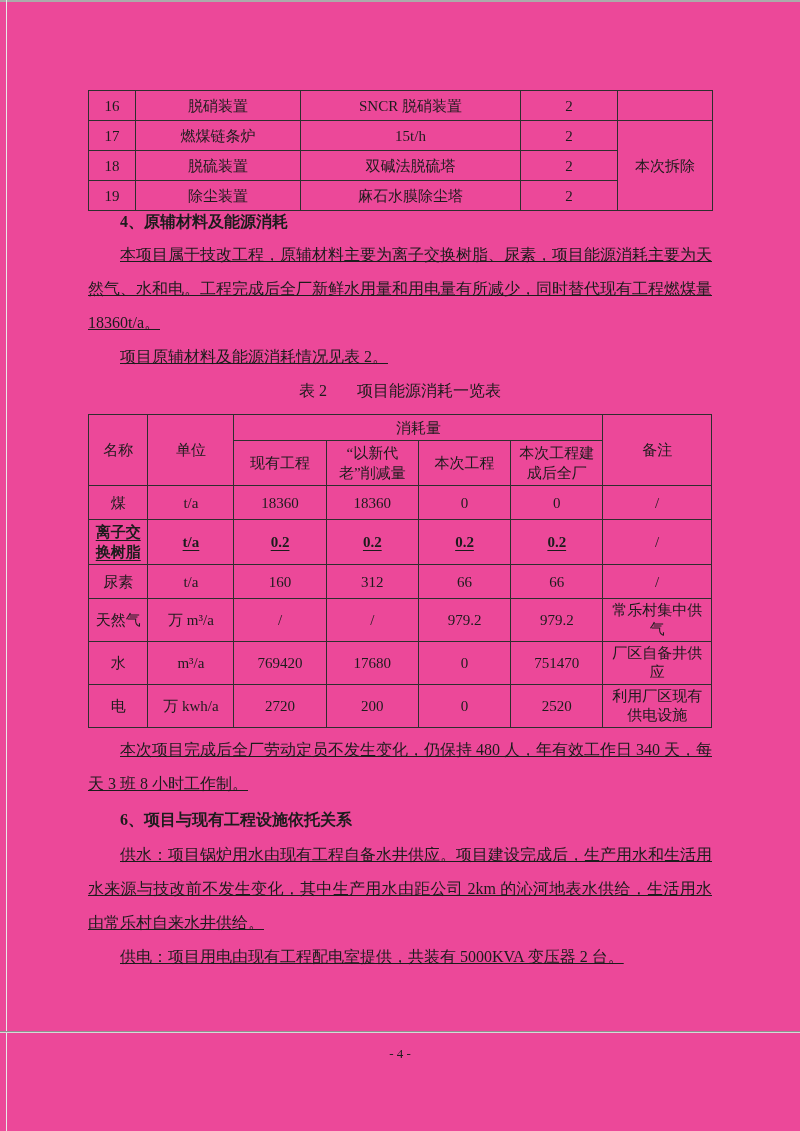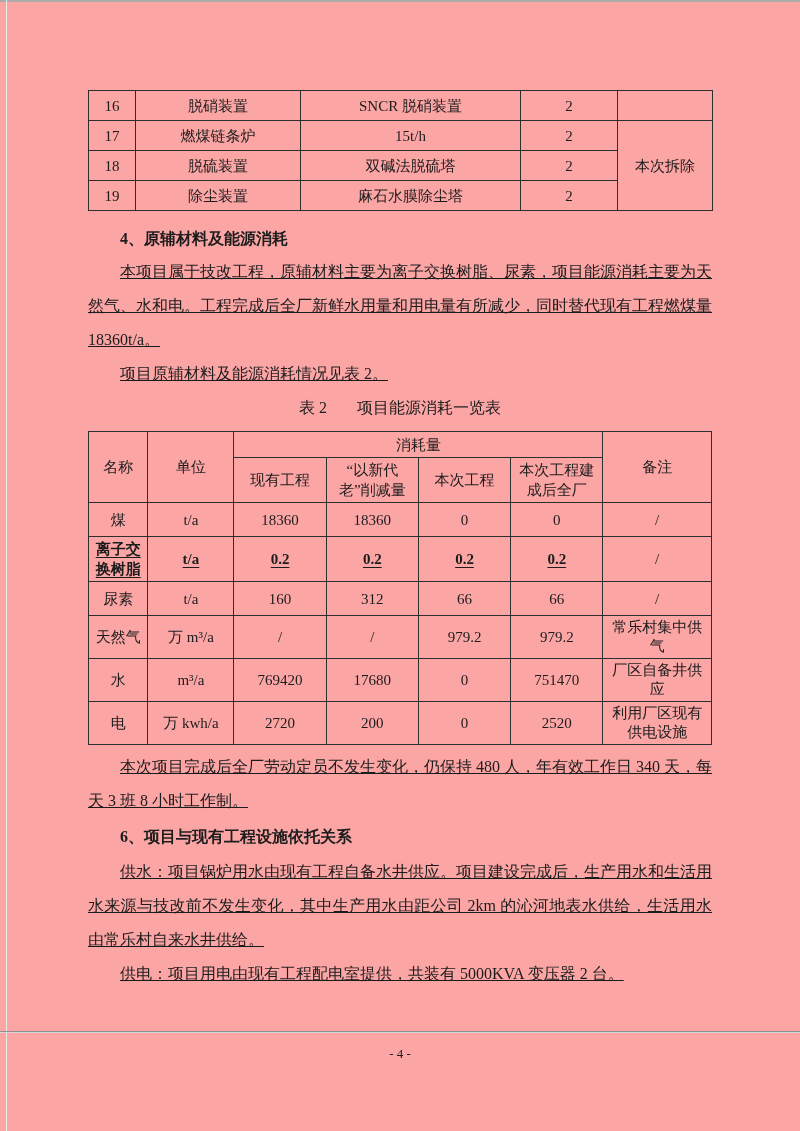--- a/index.html
+++ b/index.html
@@ -2,35 +2,35 @@
 <html><head>
 <meta charset="utf-8">
 <style>
   * { margin:0; padding:0; box-sizing:border-box; }
   html,body { background:#ffffff; }
   body {
     width:800px; height:1131px;
     font-family:"Liberation Serif","DejaVu Serif",serif;
     color:#1c1c1c;
   }
-  .page { position:relative; width:800px; height:1131px; background:#fca5a5; overflow:hidden; }
+  .page { position:relative; width:800px; height:1131px; background:#ec4899; overflow:hidden; }
   .top-edge { position:absolute; top:0; left:0; width:800px; height:2px; background:#ababab; }
   .left-hairline { position:absolute; top:0; left:6px; width:1px; height:1131px; background:#e9e9e9; }
   .content { position:absolute; left:88px; top:0; width:624px; }
 
   table { border-collapse:collapse; width:624px; table-layout:fixed; }
   td { border:1px solid #2e2e2e; text-align:center; vertical-align:middle;
        font-size:15px; overflow:hidden; }
 
   
   .eq-table { margin-top:90px; }
   .eq-table td { height:30px; line-height:18px; padding:1px 2px; }
 
   
-  .sec-heading { margin-top:17px; font-size:16px; font-weight:bold;
+  .sec-heading { font-size:16px; font-weight:bold;
                  line-height:22px; text-indent:2em; }
   .para { font-size:16px; line-height:34px; text-align:justify;
           text-indent:2em;text-decoration:underline; }
   .p1 { margin-top:5px; }
   .h5m { margin-top:8px; }
   .p5 { margin-top:5px; }
   .h6m { margin-top:8px; }
   .p6a { margin-top:7px; }
 
   

